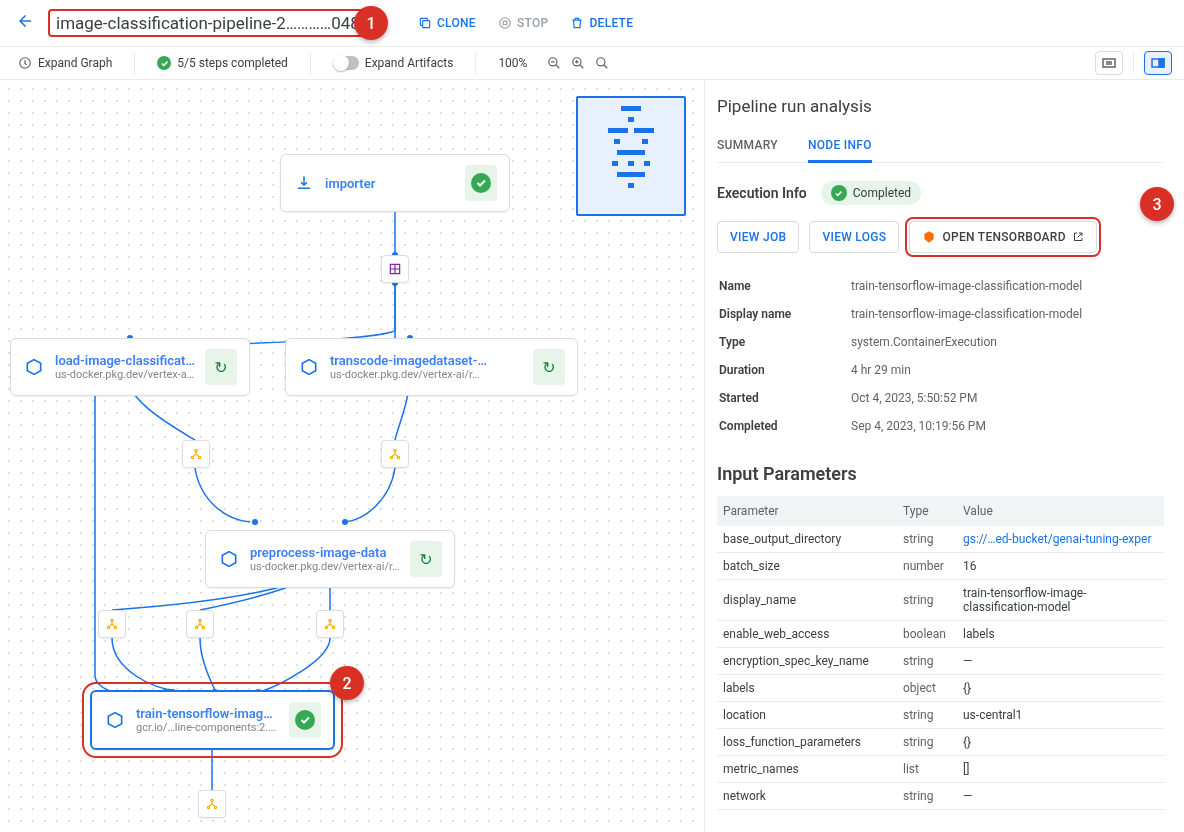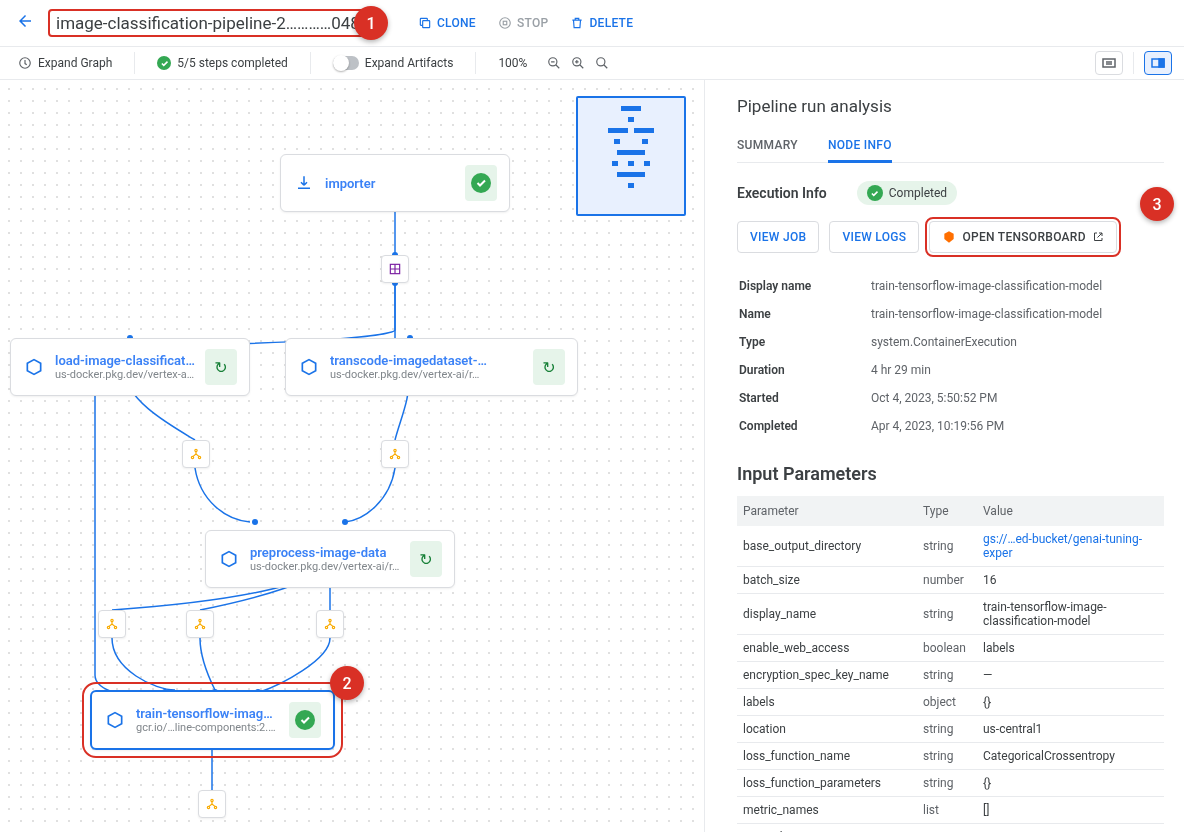--- a/index.html
+++ b/index.html
@@ -145,31 +145,31 @@
 }
 .edge { fill: none; stroke: #1a73e8; stroke-width: 1.5; }
 .dot { fill: #1a73e8; }
 
 
 .panel {
   width: 480px;
   border-left: 1px solid #e8eaed;
   background: #fff;
   overflow-y: auto;
-  padding: 16px 20px 40px 32px;
+  padding: 16px 20px 40px 12px;
 }
 .panel h1 { font-size: 17px; font-weight: 400; color: #3c4043; margin-bottom: 14px; }
 .tabs { display: flex; gap: 30px; border-bottom: 1px solid #e8eaed; margin-bottom: 18px; }
 .tab {
   font-size: 12px; font-weight: 500; color: #5f6368; padding: 8px 0; cursor: pointer;
   letter-spacing: 0.3px;
 }
 .tab.active { color: #1a73e8; border-bottom: 3px solid #1a73e8; margin-bottom: -1px; }
 
-.section-row { display: flex; align-items: center; gap: 30px; margin-bottom: 16px; }
+.section-row { display: flex; align-items: center; gap: 14px; margin-bottom: 16px; }
 .section-title { font-size: 14px; font-weight: 600; color: #3c4043; }
 .status-chip {
   display: flex; align-items: center; gap: 6px;
   background: #e6f4ea; padding: 4px 10px; border-radius: 14px;
   font-size: 12px; color: #3c4043;
 }
 .status-chip .check-badge { width: 16px; height: 16px; }
 
 .action-row { display: flex; gap: 10px; margin-bottom: 18px; }
 .panel-btn {
@@ -549,42 +549,42 @@
           <svg width="12" height="12" viewBox="0 0 24 24" fill="none" stroke="#3c4043" stroke-width="2">
               <path d="M14 4h6v6M20 4l-9 9M10 4H5v15h15v-5"></path>
             </svg>
         </span>
         <div class="callout" style="top:-34px;right:-10px">3</div>
       </div>
 
       <table class="info-table">
         <tbody>
             <tr>
+              <td>Name</td>
+              <td>train-tensorflow-image-classification-model</td>
+            </tr>
+        <tr>
               <td>Display name</td>
-              <td>train-tensorflow-image-classification-model</td>
-            </tr>
-        <tr>
-              <td>Name</td>
               <td>train-tensorflow-image-classification-model</td>
             </tr>
         <tr>
               <td>Type</td>
               <td>system.ContainerExecution</td>
             </tr>
         <tr>
               <td>Duration</td>
               <td>4 hr 29 min</td>
             </tr>
         <tr>
               <td>Started</td>
               <td>Oct 4, 2023, 5:50:52 PM</td>
             </tr>
         <tr>
               <td>Completed</td>
-              <td>Apr 4, 2023, 10:19:56 PM</td>
+              <td>Sep 4, 2023, 10:19:56 PM</td>
             </tr>
       </tbody>
         </table>
 
       <div class="param-title">Input Parameters</div>
       <table class="param-table">
         <thead>
             <tr>
           <th>Parameter</th>
           <th>Type</th>
@@ -621,25 +621,20 @@
               <td>labels</td>
               <td>object</td>
               <td>{}</td>
             </tr>
             <tr>
               <td>location</td>
               <td>string</td>
               <td>us-central1</td>
             </tr>
             <tr>
-              <td>loss_function_name</td>
-              <td>string</td>
-              <td>CategoricalCrossentropy</td>
-            </tr>
-            <tr>
               <td>loss_function_parameters</td>
               <td>string</td>
               <td>{}</td>
             </tr>
             <tr>
               <td>metric_names</td>
               <td>list</td>
               <td>[]</td>
             </tr>
             <tr>

